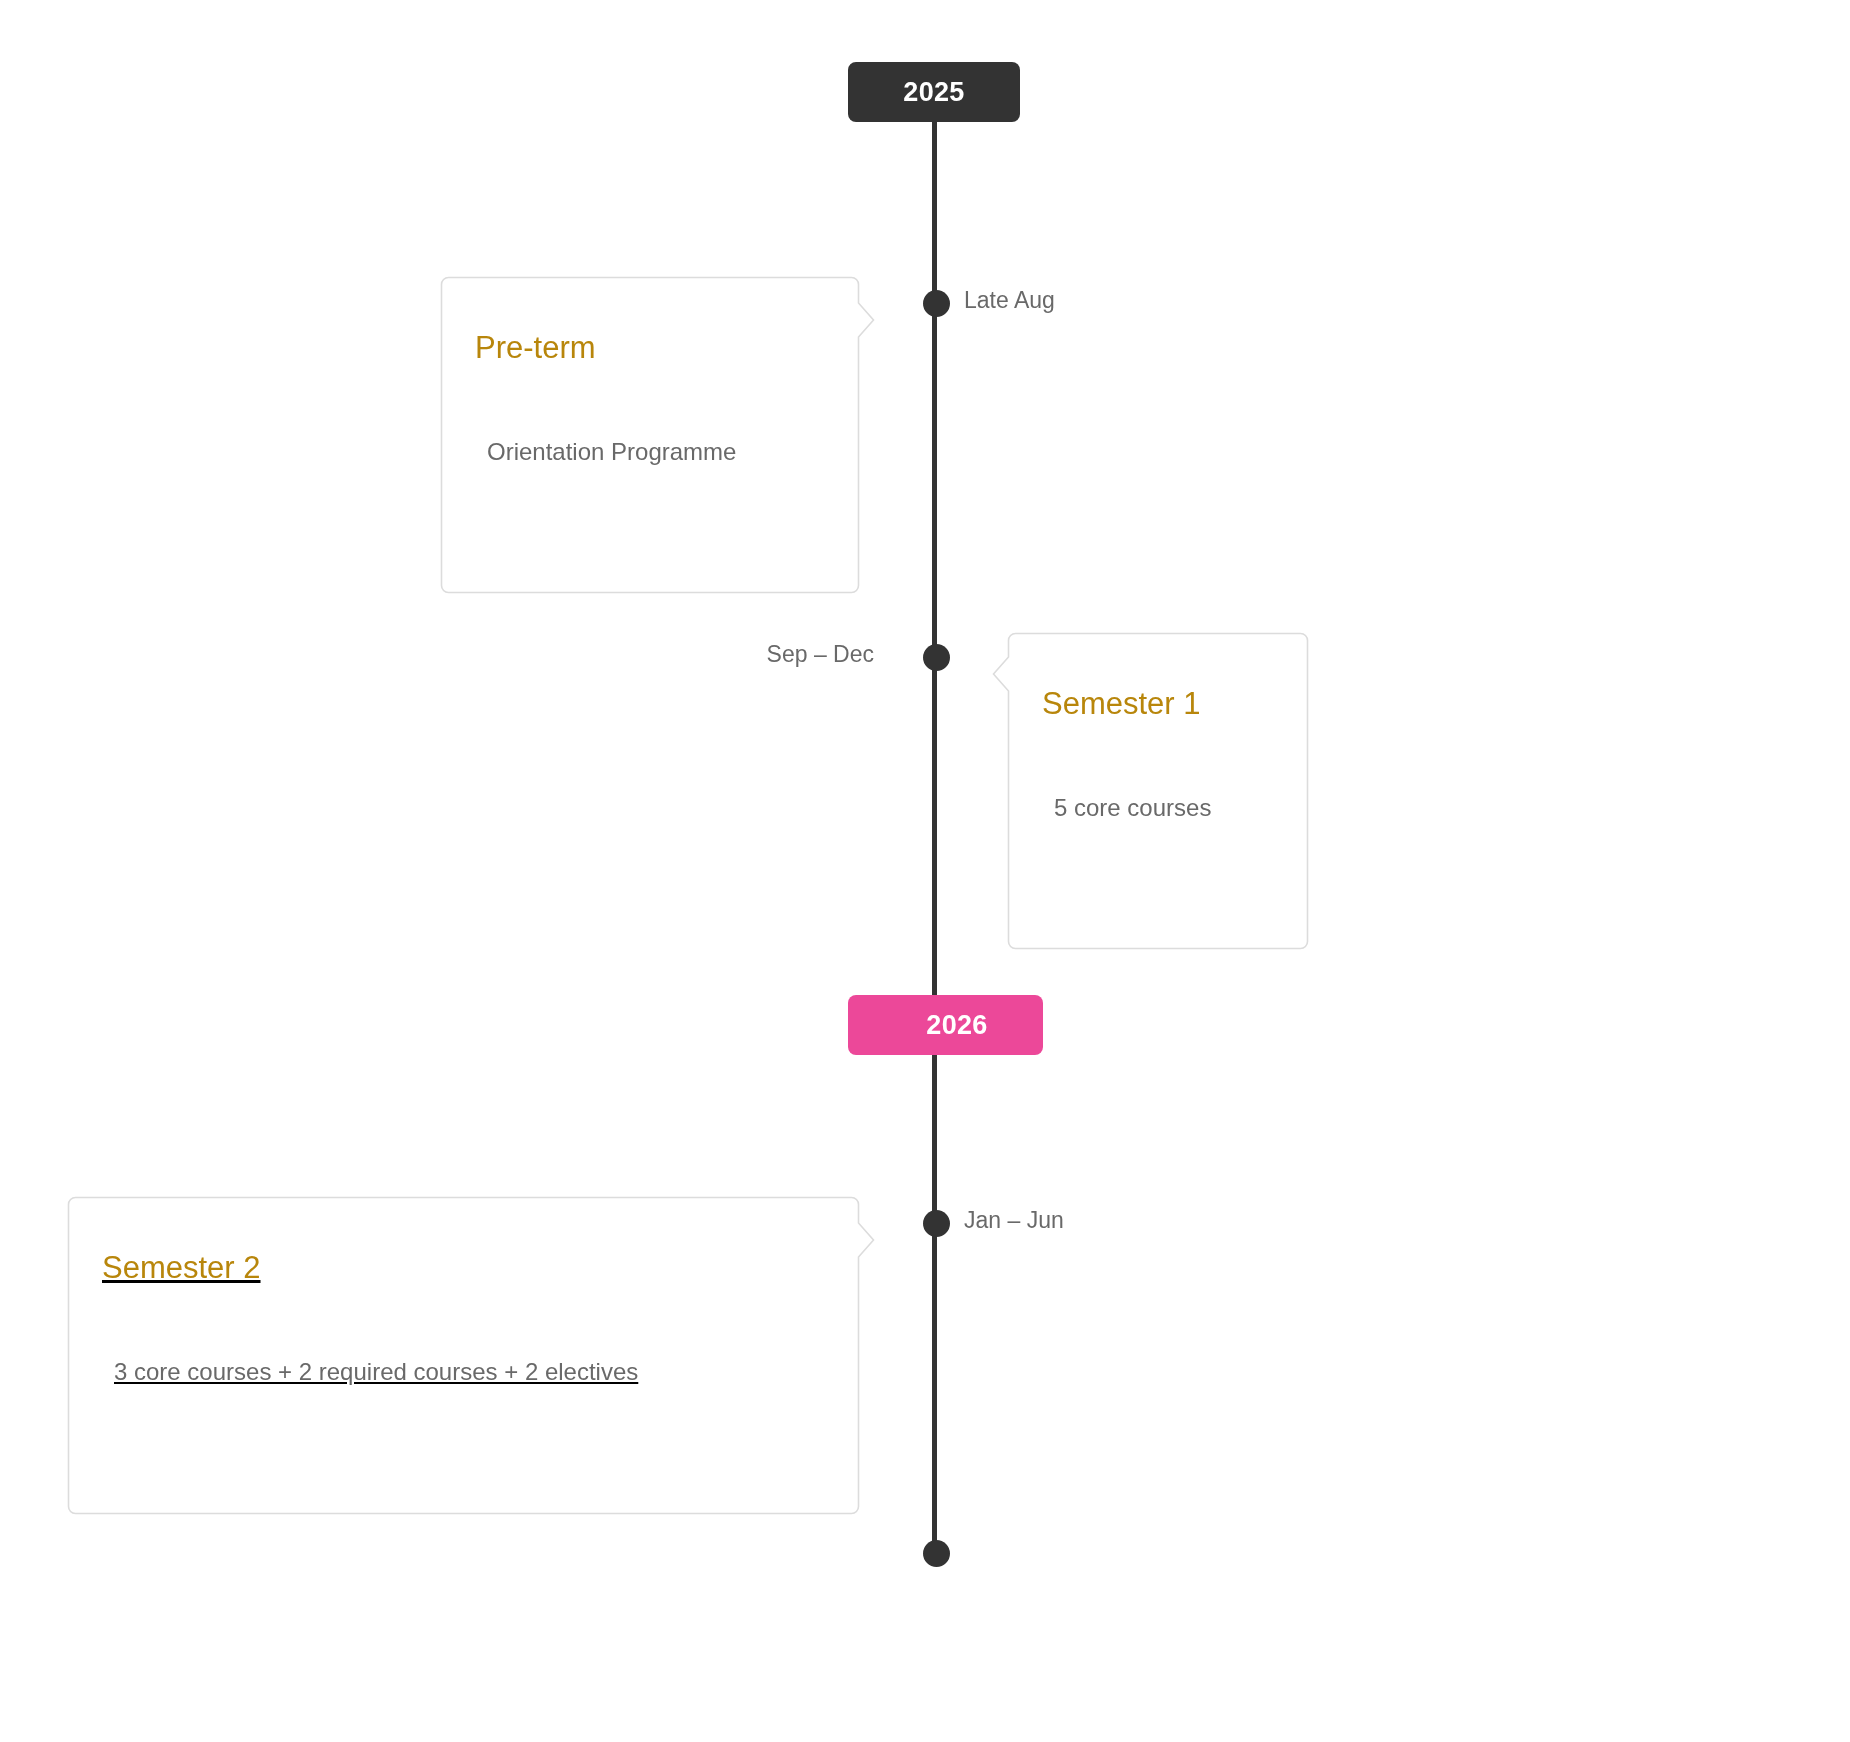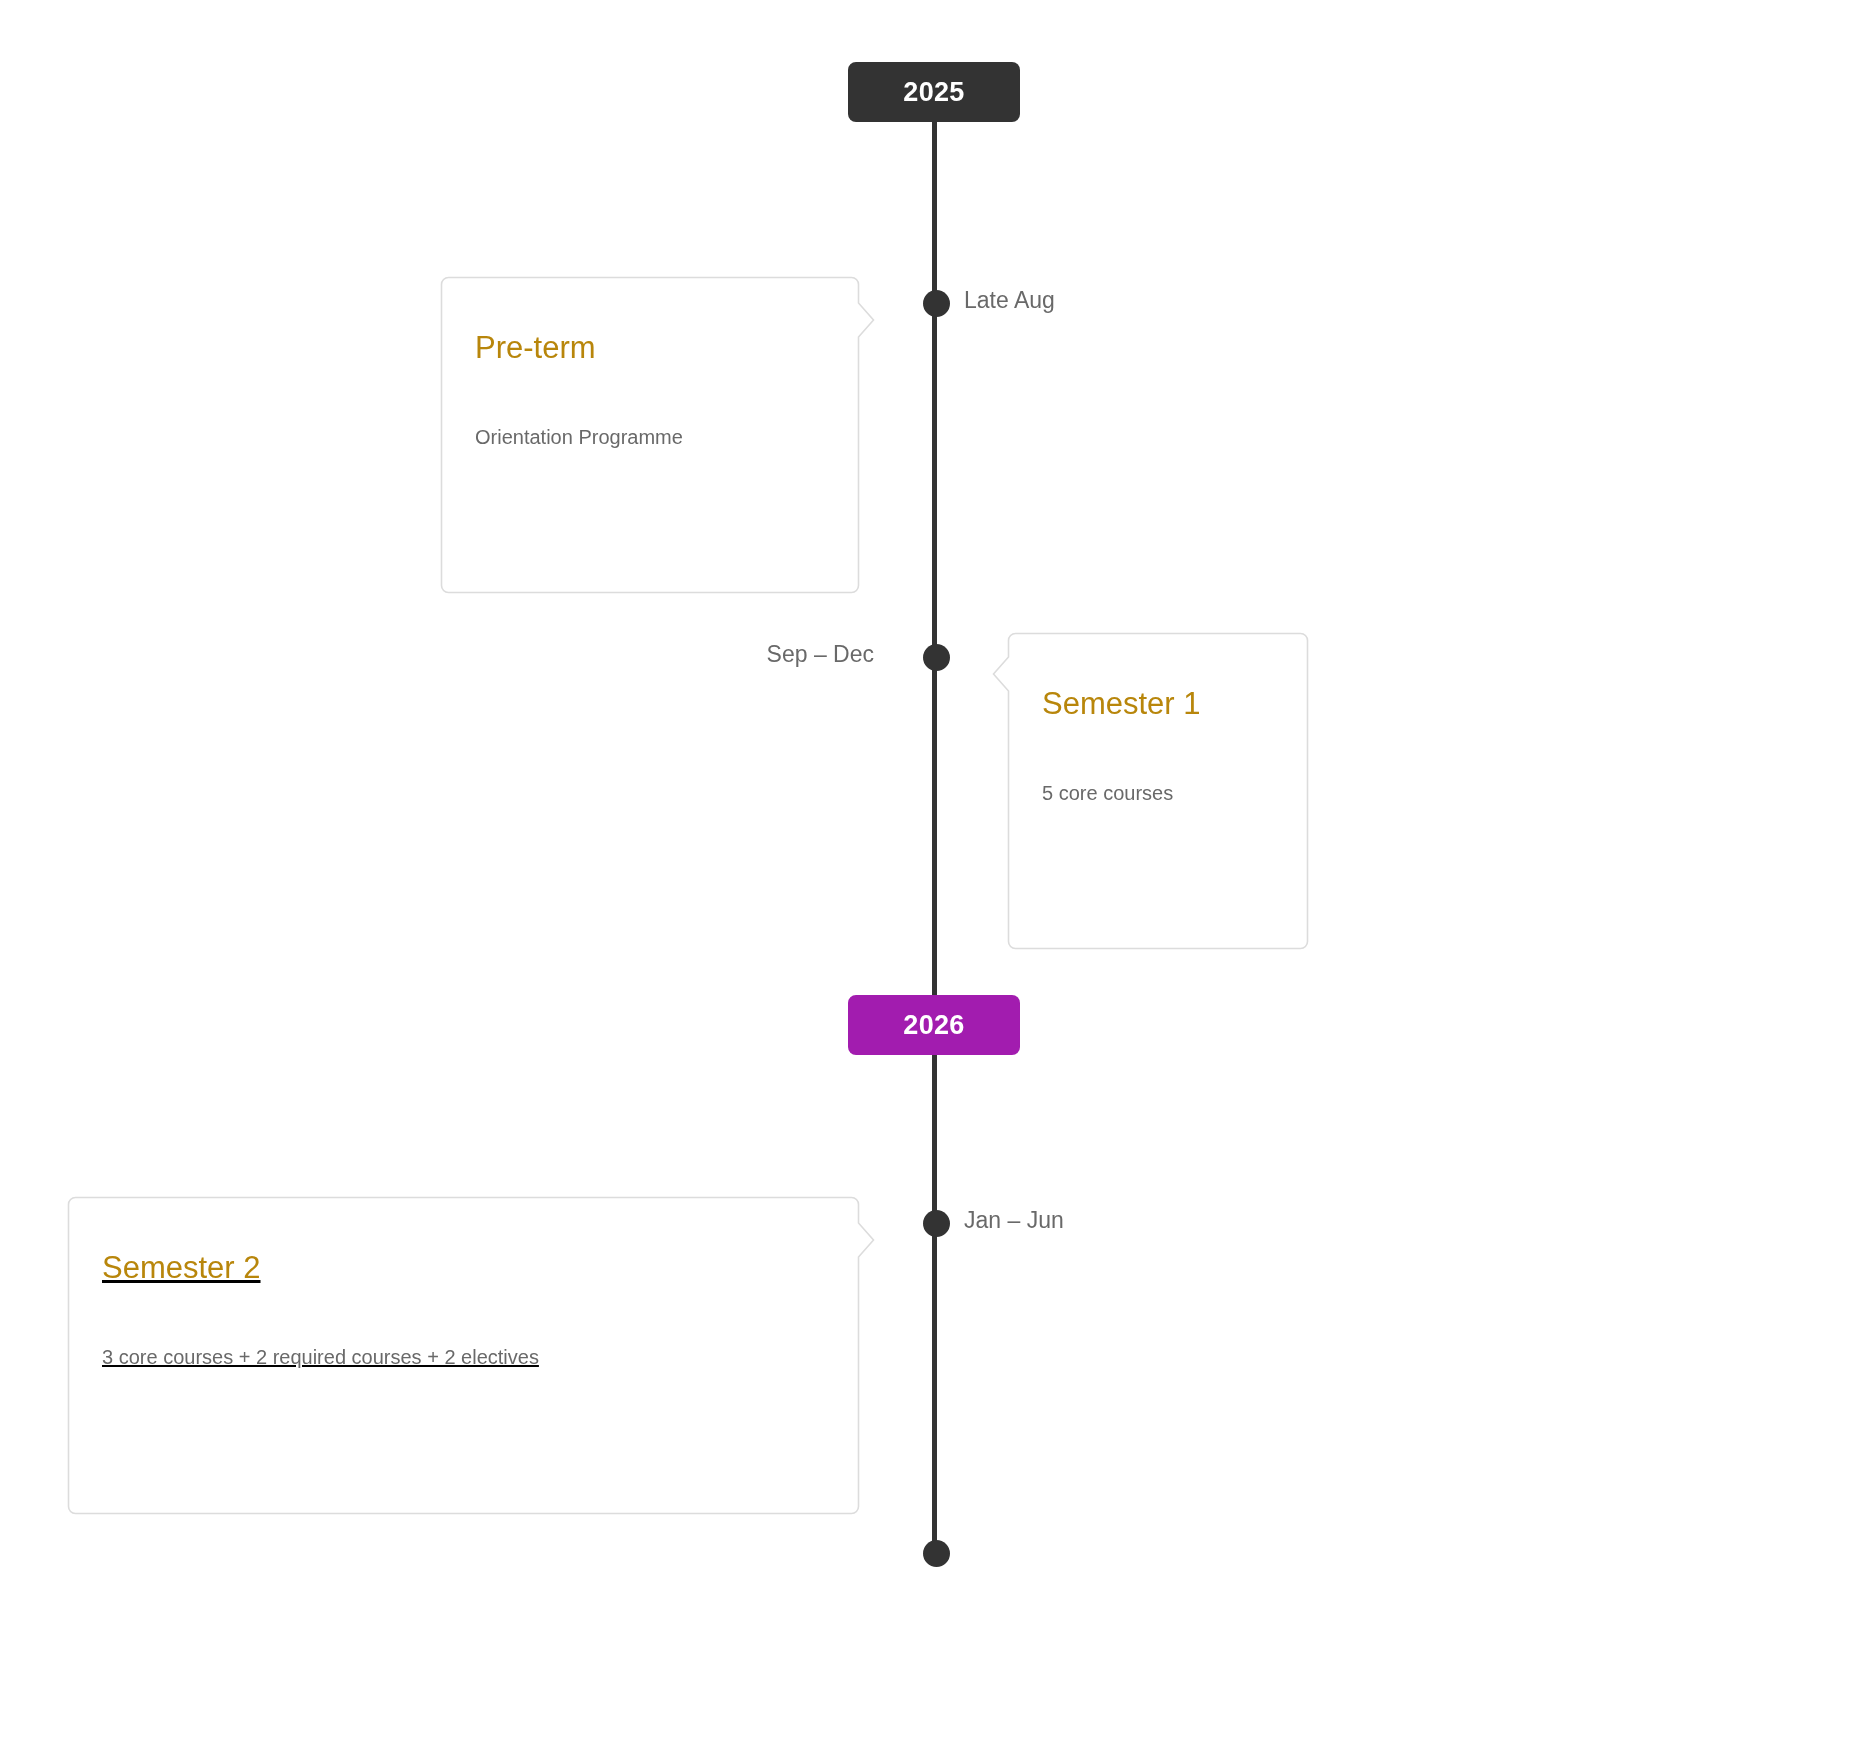--- a/index.html
+++ b/index.html
@@ -85,38 +85,38 @@
     padding: 52px 30px 0 34px;
   }
   .card-title {
     font-size: 31px;
     color: #b8860b;
     margin: 0;
     font-weight: normal;
     line-height: 1.2;
   }
   .card-desc {
-    font-size: 20px;
+    font-size: 24px;
     color: #696969;
-    margin: 0;
+    margin: 12px;
     line-height: 1.35;
     white-space: nowrap;
   }
   .card-title-spacer { height: 58px; }
 </style>
 </head>
 <body>
 
 <div id="stage">
 
   <div class="spine" style="top: 115px; height: 1440px; background: rgb(51, 51, 51);"></div>
 
   <div id="dynamic-layer">
       <div class="year-badge" style="top: 62px; left: 848px; background: rgb(51, 51, 51);"><span>2025</span></div>
-      <div class="year-badge" style="top: 995px; left: 848px; background: #a21caf;"><span>2026</span></div>
+      <div class="year-badge" style="top: 995px; left: 848px; background: #ec4899; padding-left: 23px;"><span>2026</span></div>
       <div class="dot" style="top: 290px; left: 923px; background: rgb(51, 51, 51);"></div>
       <div class="date-label right" style="top: 287px; left: 964px; color: rgb(105, 105, 105);">Late Aug</div>
       <div class="dot" style="top: 644px; left: 923px; background: rgb(51, 51, 51);"></div>
       <div class="date-label left" style="top: 641px; right: 904px; color: rgb(105, 105, 105); margin-left: 36px;">Sep – Dec</div>
       <div class="dot" style="top: 1210px; left: 923px; background: rgb(51, 51, 51);"></div>
       <div class="date-label right" style="top: 1207px; left: 964px; color: rgb(105, 105, 105);">Jan – Jun</div>
       <div class="dot" style="top: 1540px; left: 923px; background: rgb(51, 51, 51);"></div>
       <div class="card" style="left: 441px; top: 277px; width: 418px; height: 316px;">
         <svg class="card-svg" width="435" height="318" style="left: 0px;">
           <path d="M 7.5 0.5 H 410.5 A 7 7 0 0 1 417.5 7.5 V 26 L 432.5 43 L 417.5 60 V 308.5 A 7 7 0 0 1 410.5 315.5 H 7.5 A 7 7 0 0 1 0.5 308.5 V 7.5 A 7 7 0 0 1 7.5 0.5 Z" fill="#ffffff" stroke="#dcdcdc" stroke-width="1.6"></path>

